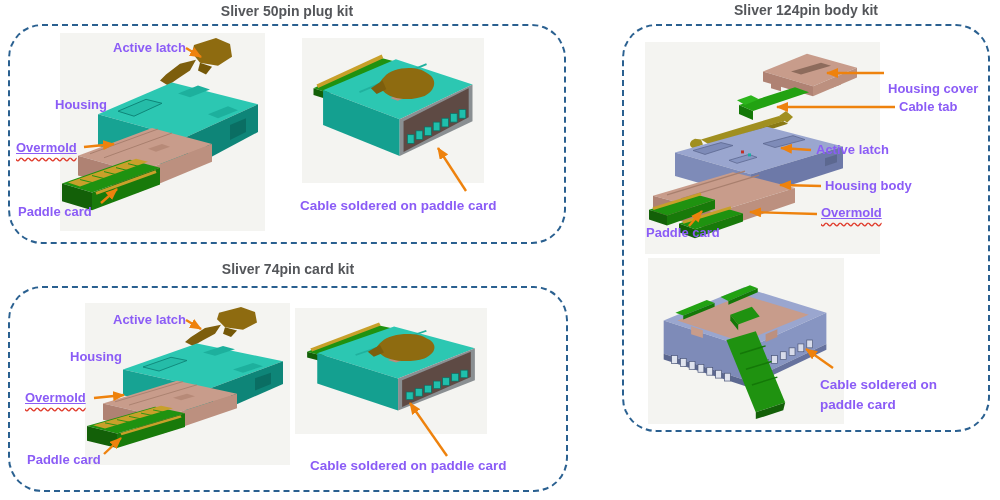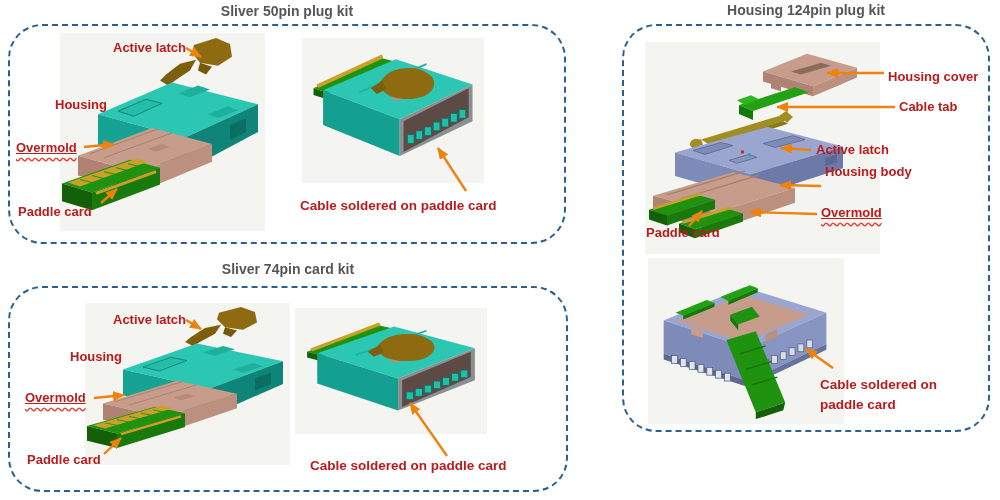--- a/index.html
+++ b/index.html
@@ -12,21 +12,21 @@
     font:bold 14px/1.2 "Liberation Sans",sans-serif;color:#54565A;
   }
   .panel{
     position:absolute;border:2px dashed #2A6090;border-radius:34px;background:transparent;
   }
   .render{
     position:absolute;background:#F4F4F1;
   }
   .render svg{display:block;width:100%;height:100%;}
   .lbl{
-    position:absolute;color:#b91c1c;
+    position:absolute;color:#8b5cf6;
     font:bold 13px/1.15 "Liberation Sans",sans-serif;white-space:nowrap;
   }
   .lbl.big{font-size:13.5px;}
   .lbl.wrap{white-space:normal;width:132px;font-size:13.5px;line-height:1.45;}
   .lbl-overmold{text-decoration:underline;}
   .lbl-overmold .sq{text-decoration:underline wavy #E03A2A;text-underline-offset:5px;}
   .arrows{position:absolute;left:0;top:0;pointer-events:none;}
 </style>
 </head>
 <body>
@@ -197,21 +197,21 @@
         <path d="M110,158 L140,148 L138,156 L110,165 Z" fill="#136008"></path>
       </g>
     </symbol>
   </defs>
 </svg>
 
 <div class="canvas">
 
   <div class="panel-title" style="left:8px;top:3px;width:558px;">Sliver 50pin plug kit</div>
   <div class="panel-title" style="left:8px;top:261px;width:560px;">Sliver 74pin card kit</div>
-  <div class="panel-title" style="left:622px;top:2px;width:368px;">Housing 124pin plug kit</div>
+  <div class="panel-title" style="left:622px;top:2px;width:368px;">Sliver 124pin body kit</div>
 
   <section class="panel" style="left:8px;top:24px;width:554px;height:216px;">
     <div class="render" style="left:50px;top:7px;width:205px;height:198px;">
       <svg viewBox="0 0 205 200" preserveAspectRatio="none">
           <use href="#sym-exploded-plug"></use>
         </svg>
     </div>
     <div class="render" style="left:292px;top:12px;width:182px;height:145px;">
       <svg viewBox="0 0 190 150" preserveAspectRatio="none">
           <use href="#sym-assembled-plug"></use>
@@ -246,24 +246,24 @@
     <div class="render" style="left:21px;top:16px;width:235px;height:212px;">
       <svg viewBox="0 0 235 215" preserveAspectRatio="none">
           <use href="#sym-exploded-124"></use>
         </svg>
     </div>
     <div class="render" style="left:24px;top:232px;width:196px;height:166px;">
       <svg viewBox="0 0 200 170" preserveAspectRatio="none">
           <use href="#sym-assembled-124"></use>
         </svg>
     </div>
-    <div class="lbl" style="left:264px;top:44px;">Housing cover</div>
+    <div class="lbl" style="left:264px;top:56px;">Housing cover</div>
     <div class="lbl" style="left:275px;top:74px;">Cable tab</div>
     <div class="lbl" style="left:192px;top:117px;">Active latch</div>
-    <div class="lbl" style="left:201px;top:139px;">Housing body</div>
+    <div class="lbl" style="left:201px;top:153px;">Housing body</div>
     <div class="lbl lbl-overmold" style="left:197px;top:180px;"><span class="sq">Overmold</span></div>
     <div class="lbl" style="left:22px;top:200px;">Paddle card</div>
     <div class="lbl wrap" style="left:196px;top:349px;">Cable soldered on paddle card</div>
   </section>
 
   <svg class="arrows" width="1000" height="500">
     <g stroke="#EE820D" stroke-width="2.4" fill="none">
 
       <line x1="186" y1="48" x2="201" y2="57" marker-end="url(#ah)"></line>
       <line x1="84" y1="147" x2="114" y2="144" marker-end="url(#ah)"></line>

